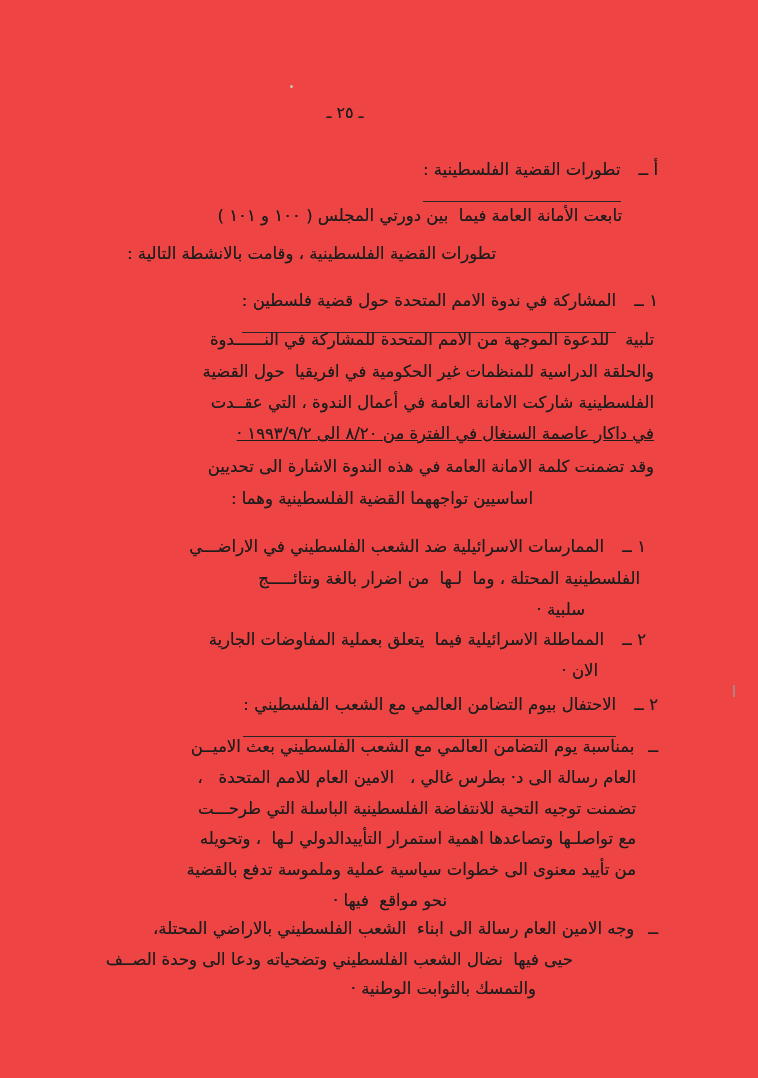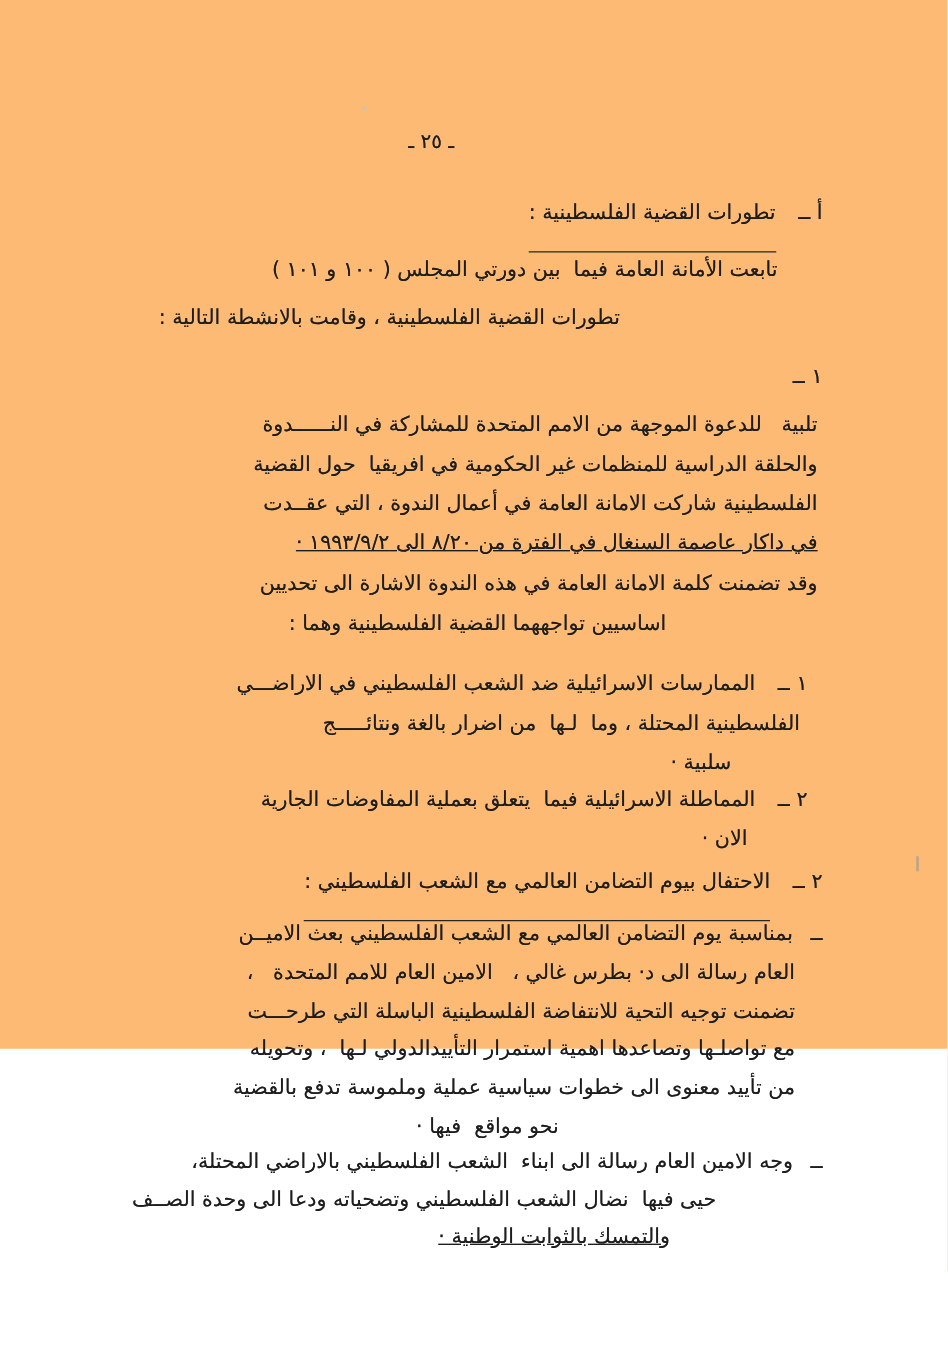--- a/index.html
+++ b/index.html
@@ -6,22 +6,22 @@
     margin: 0;
     padding: 0;
     width: 758px;
     height: 1078px;
     overflow: hidden;
     background: #ffffff;
   }
   .page {
     position: relative;
     width: 758px;
-    height: 839px;
-    background: #fdba74;
+    height: 1078px;
+    background: #ef4444;
     color: #1d1d1d;
     font-family: "DejaVu Sans", sans-serif;
     font-size: 16.5px;
     direction: rtl;
   }
   .line {
     position: absolute;
     white-space: pre;
     direction: rtl;
     line-height: 23px;
@@ -86,20 +86,21 @@
     <span class="gap-md"></span>
     <span class="underlined">تطورات القضية الفلسطينية :</span>
   </div>
 
   <div class="line" style="top:204px; right:136px;">تابعت الأمانة العامة فيما  بين دورتي المجلس ( ١٠٠ و ١٠١ )</div>
   <div class="line" style="top:242px; right:262px;">تطورات القضية الفلسطينية ، وقامت بالانشطة التالية :</div>
 
   <div class="row" style="top:289px; right:100px;">
     <span class="marker">١ ــ</span>
     <span class="gap-md"></span>
+    <span class="underlined">المشاركة في ندوة الامم المتحدة حول قضية فلسطين :</span>
   </div>
 
   <div class="line" style="top:328px; right:104px;">تلبية   للدعوة الموجهة من الامم المتحدة للمشاركة في النــــــدوة</div>
   <div class="line" style="top:360px; right:104px;">والحلقة الدراسية للمنظمات غير الحكومية في افريقيا  حول القضية</div>
   <div class="line" style="top:391px; right:104px;">الفلسطينية شاركت الامانة العامة في أعمال الندوة ، التي عقــدت</div>
   <div class="line" style="top:422px; right:104px;text-decoration:underline;">في داكار عاصمة السنغال في الفترة من ٨/٢٠ الى ١٩٩٣/٩/٢ ·</div>
 
   <div class="line" style="top:455px; right:104px;">وقد تضمنت كلمة الامانة العامة في هذه الندوة الاشارة الى تحديين</div>
   <div class="line" style="top:487px; right:225px;margin-left:36px;">اساسيين تواجههما القضية الفلسطينية وهما :</div>
 
@@ -134,15 +135,15 @@
   <div class="line" style="top:858px; right:122px;">من تأييد معنوى الى خطوات سياسية عملية وملموسة تدفع بالقضية</div>
   <div class="line" style="top:827px; right:122px;">مع تواصلـها وتصاعدها اهمية استمرار التأييدالدولي لـها  ، وتحويله</div>
   <div class="line" style="top:889px; right:311px;">نحو مواقع  فيها ·</div>
 
   <div class="row" style="top:917px; right:100px;">
     <span class="marker">ــ</span>
     <span class="gap-sm"></span>
     <span>وجه الامين العام رسالة الى ابناء  الشعب الفلسطيني بالاراضي المحتلة،</span>
   </div>
   <div class="line" style="top:948px; right:185px;">حيى فيها  نضال الشعب الفلسطيني وتضحياته ودعا الى وحدة الصــف</div>
-  <div class="line" style="top:977px; right:222px;text-decoration:underline;">والتمسك بالثوابت الوطنية ·</div>
+  <div class="line" style="top:977px; right:222px;">والتمسك بالثوابت الوطنية ·</div>
 
 </div>
 
 </body></html>

